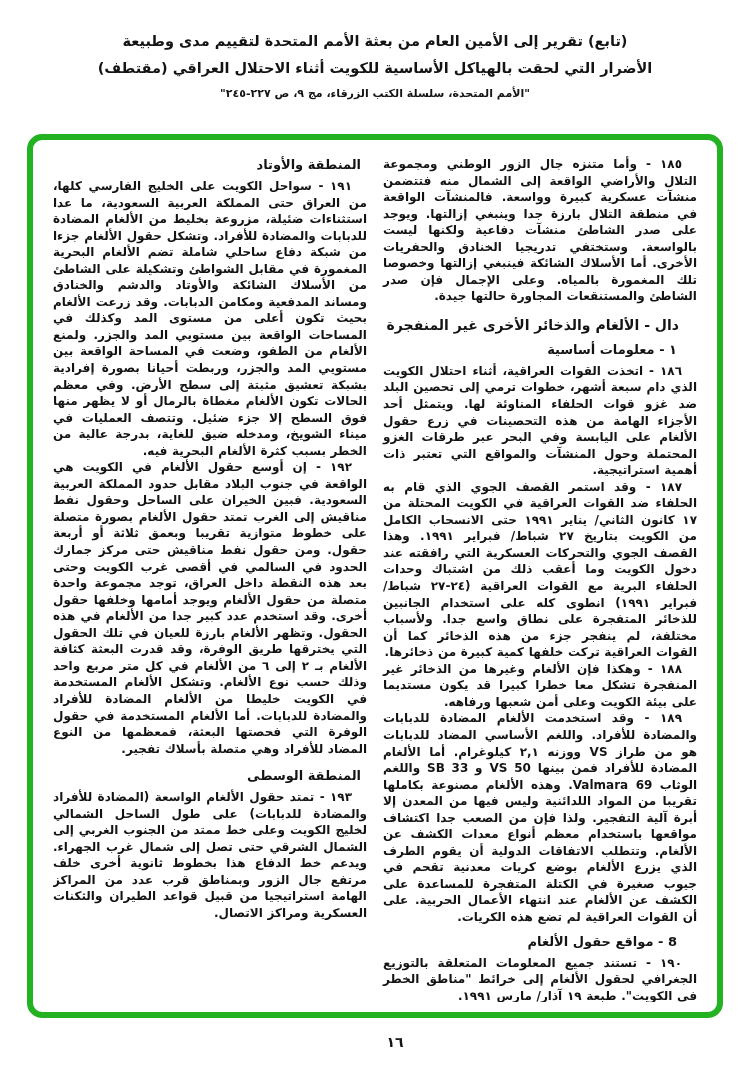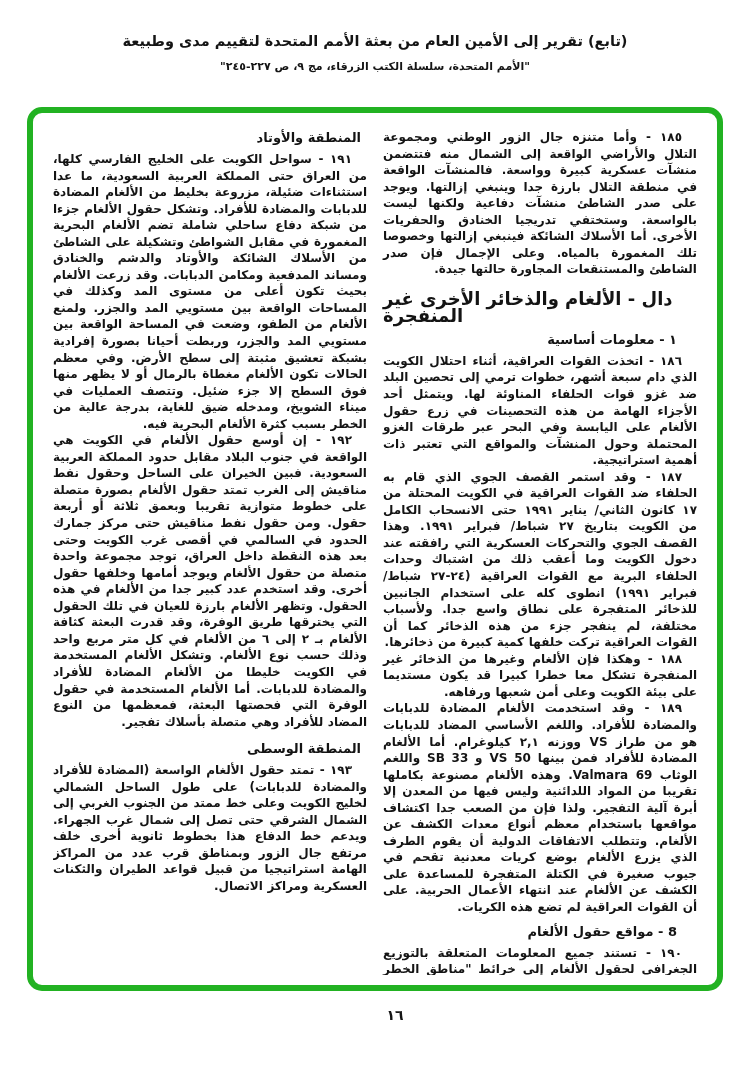--- a/index.html
+++ b/index.html
@@ -50,23 +50,23 @@
   .para {
     margin: 0;
     text-align: justify;
     text-indent: 15px;
     font-size: 12px;
     line-height: 16.55px;
     word-spacing: 0.5px;
   }
   .section-heading {
     margin: 12px 18px 4px 0;
-    font-size: 18px;
+    font-size: 14px;
     line-height: 17px;
-    text-align: left;
+    text-align: right;
   }
   .sub-heading {
     margin: 7px 20px 5px 0;
     font-size: 13px;
     line-height: 17px;
     text-align: right;
   }
   .region-heading {
     margin: 10px 6px 5px 0;
     font-size: 13px;
@@ -79,20 +79,21 @@
     margin-top: 16px;
     font-size: 14px;
     padding-left: 40px;
   }
 </style>
 </head>
 <body>
 
 <header class="doc-header">
   <div class="title-line">(تابع) تقرير إلى الأمين العام من بعثة الأمم المتحدة لتقييم مدى وطبيعة</div>
+  <div class="title-line">الأضرار التي لحقت بالهياكل الأساسية للكويت أثناء الاحتلال العراقي (مقتطف)</div>
   <div class="source-line">"الأمم المتحدة، سلسلة الكتب الزرقاء، مج ٩، ص ٢٢٧-٢٤٥"</div>
 </header>
 
 <div class="frame">
   <div class="cols">
 
     <div class="col">
       <p class="para">١٨٥ - وأما متنزه جال الزور الوطني ومجموعة التلال والأراضي الواقعة إلى الشمال منه فتتضمن منشآت عسكرية كبيرة وواسعة. فالمنشآت الواقعة في منطقة التلال بارزة جدا وينبغي إزالتها. ويوجد على صدر الشاطئ منشآت دفاعية ولكنها ليست بالواسعة. وستختفي تدريجيا الخنادق والحفريات الأخرى. أما الأسلاك الشائكة فينبغي إزالتها وخصوصا تلك المغمورة بالمياه. وعلى الإجمال فإن صدر الشاطئ والمستنقعات المجاورة حالتها جيدة.</p>
       <h3 class="section-heading">دال - الألغام والذخائر الأخرى غير المنفجرة</h3>
       <h4 class="sub-heading">١ - معلومات أساسية</h4>

